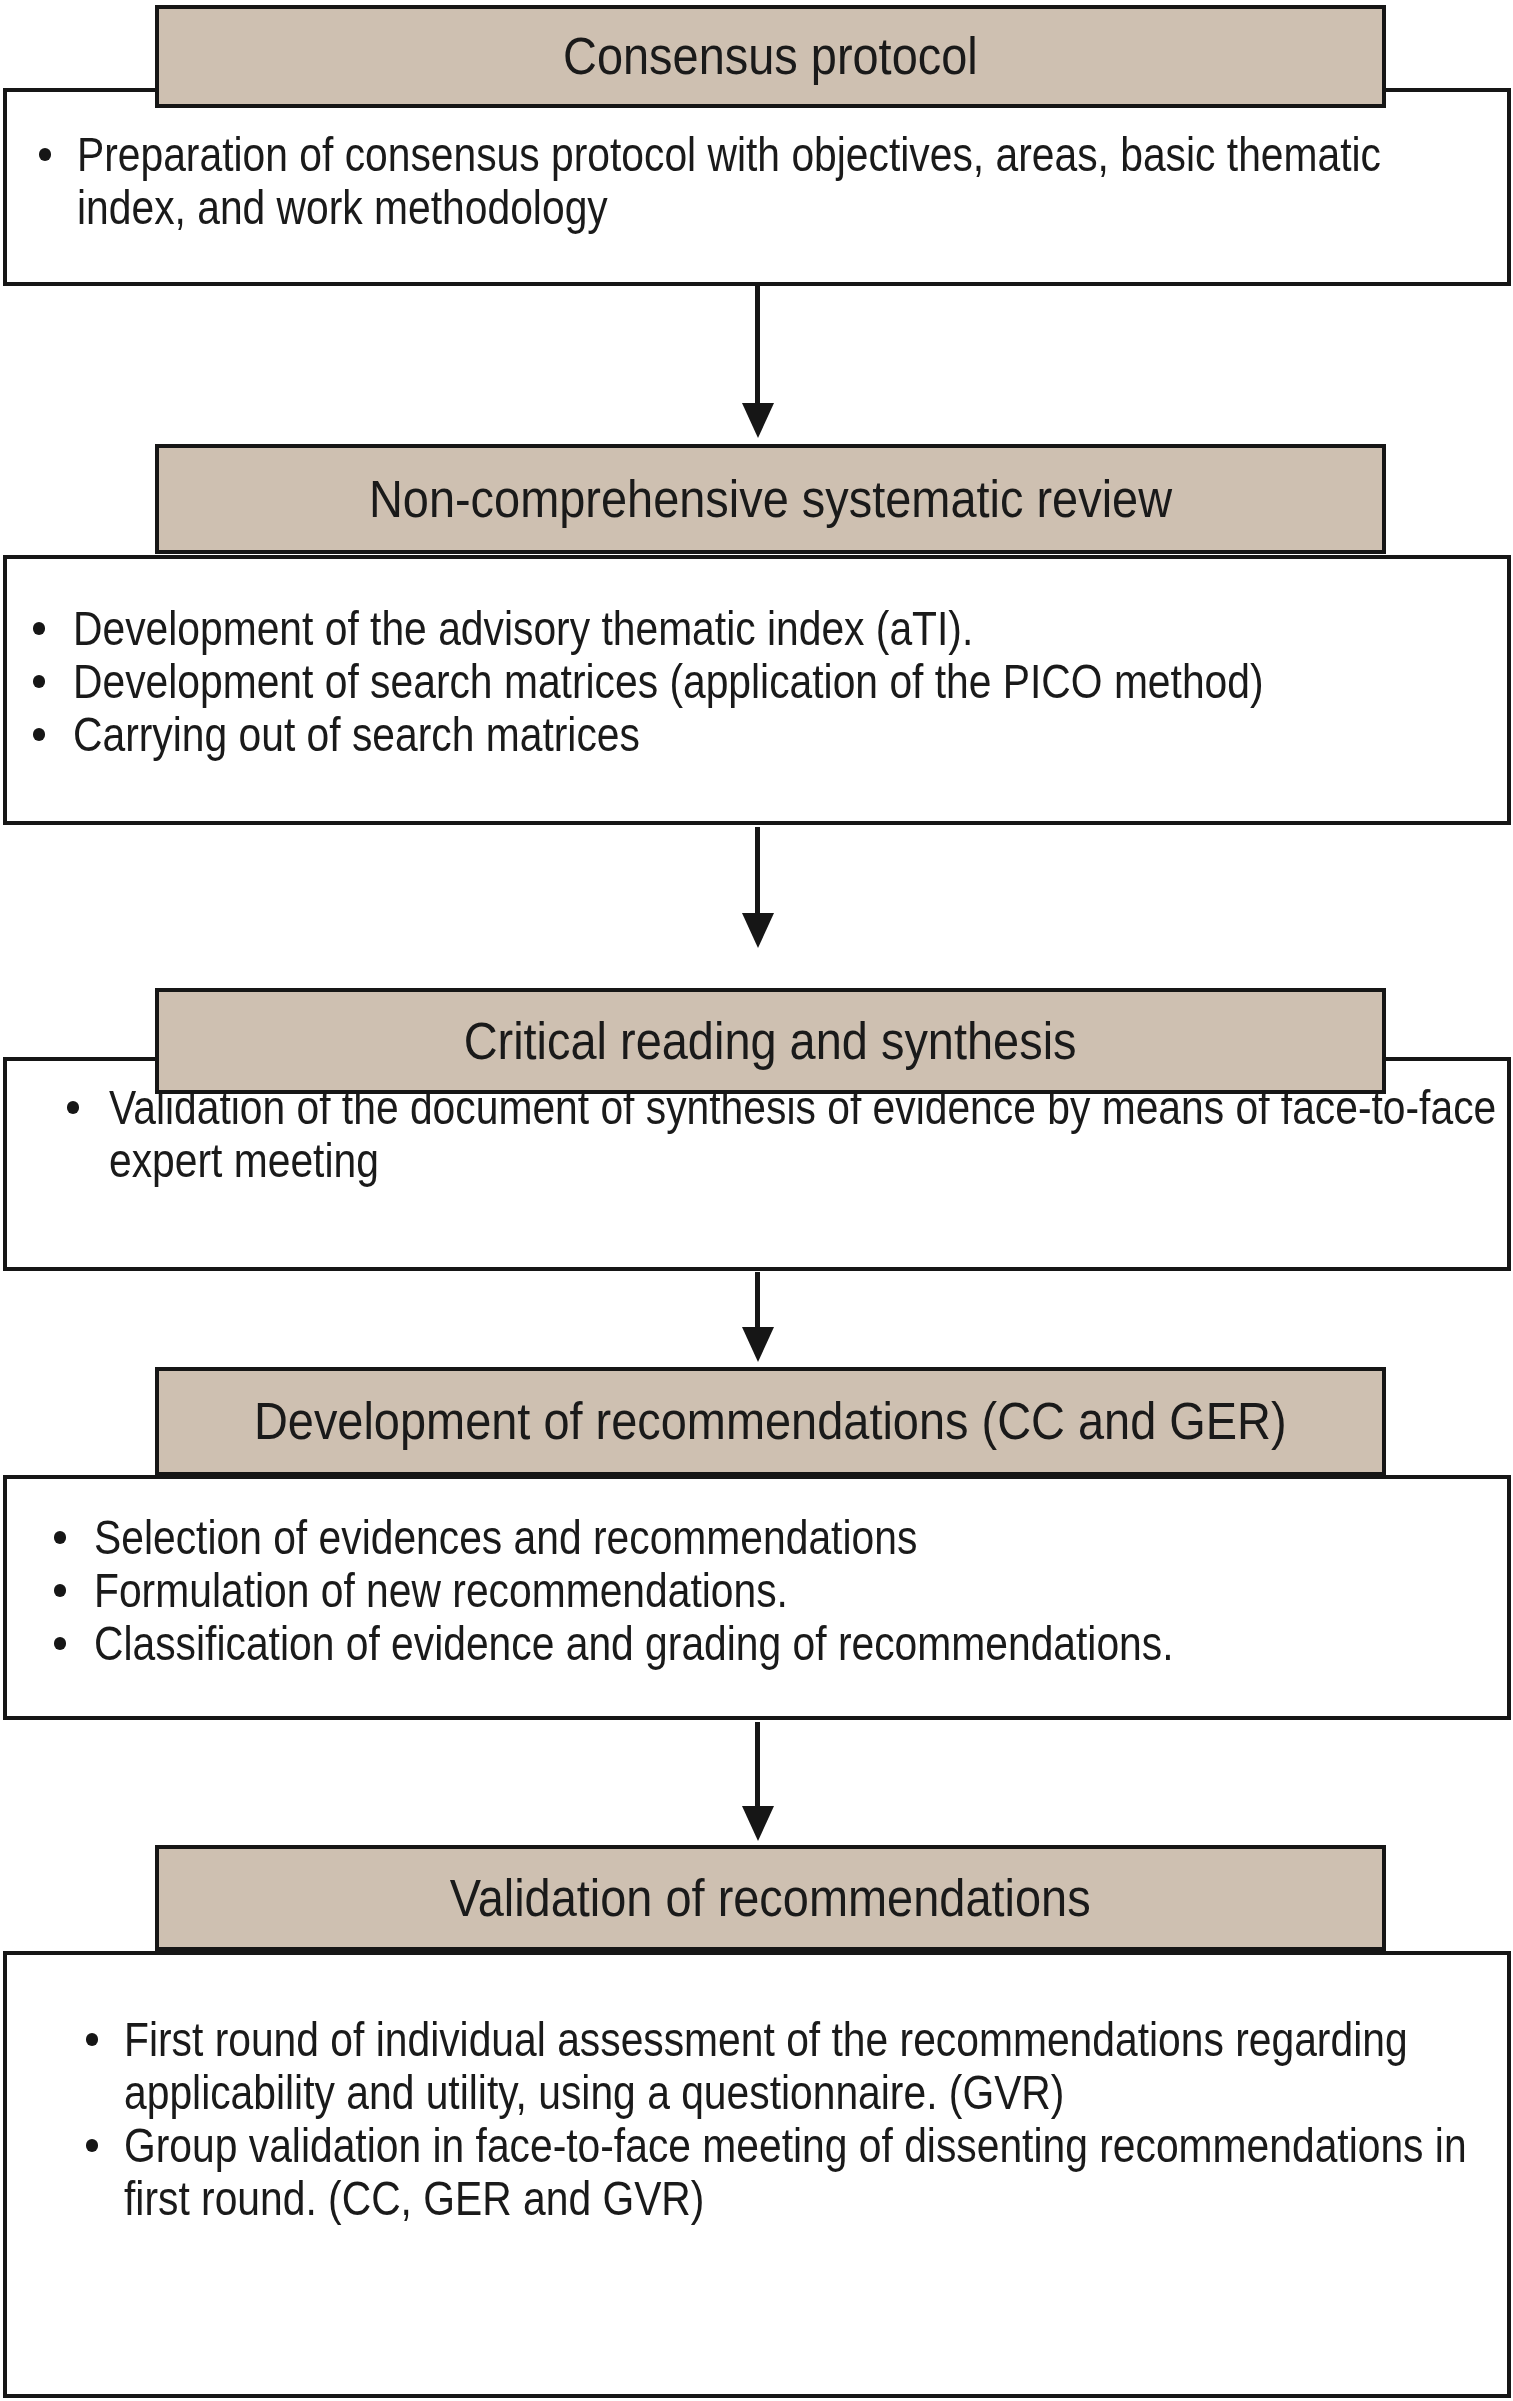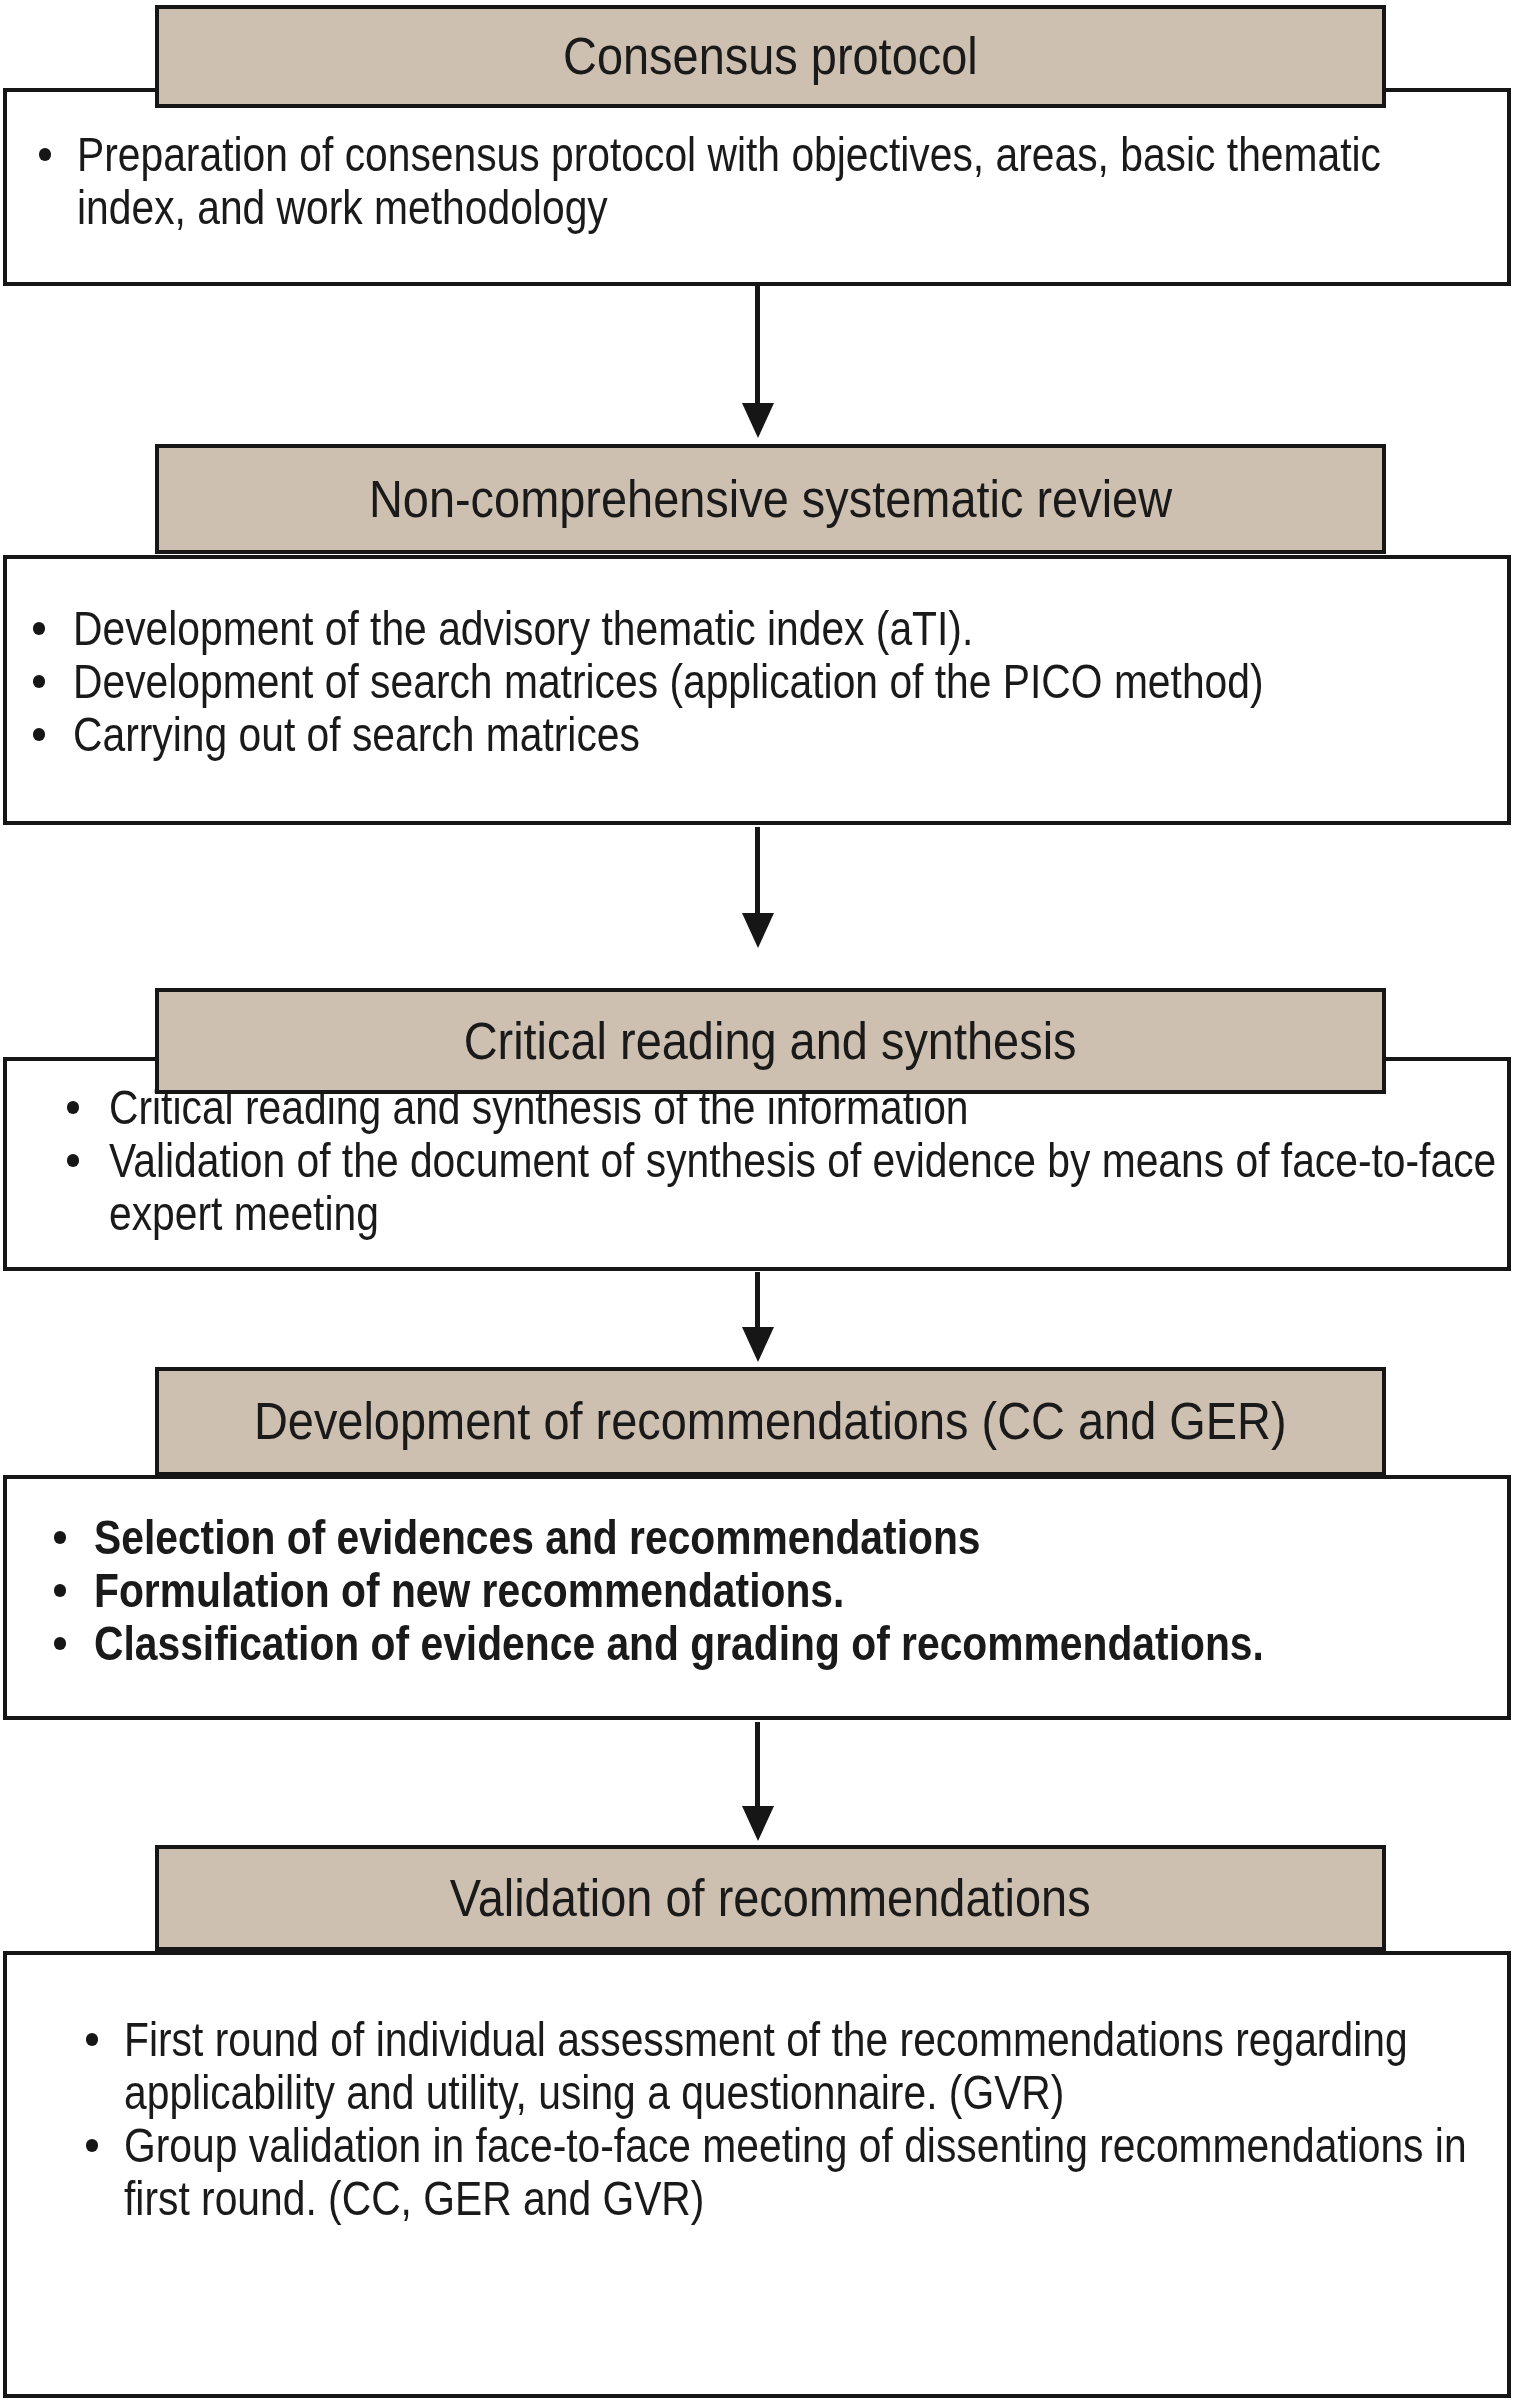--- a/index.html
+++ b/index.html
@@ -118,38 +118,34 @@
 
   <div class="arrow" style="left:741px; top:827px;">
     <div class="arrow-line" style="height:86px;"></div>
     <div class="arrow-head"></div>
   </div>
 
   <div class="body-box" style="top:1057px; height:214px;">
     <div class="bullets" style="padding:20px 18px 0 102px;">
       <div class="bullet">
         <span class="dot" style="left:-42px;"></span>
-        <span class="bullet-text" style="width:1638px;">Critical reading and synthesis of the information</span>
-      </div>
-      <div class="bullet">
-        <span class="dot" style="left:-42px;"></span>
         <span class="bullet-text" style="width:1638px;">Validation of the document of synthesis of evidence by means of face-to-face expert meeting</span>
       </div>
     </div>
   </div>
   <div class="header-box" style="top:988px; height:106px;">
     <span class="header-title">Critical reading and synthesis</span>
   </div>
 
   <div class="arrow" style="left:741px; top:1272px;">
     <div class="arrow-line" style="height:55px;"></div>
     <div class="arrow-head"></div>
   </div>
 
-  <div class="body-box" style="top:1475px; height:245px;font-weight:bold;">
+  <div class="body-box" style="top:1475px; height:245px;">
     <div class="bullets" style="padding:32px 18px 0 87px;">
       <div class="bullet">
         <span class="dot" style="left:-40px;"></span>
         <span class="bullet-text" style="width:1656px;">Selection of evidences and recommendations</span>
       </div>
       <div class="bullet">
         <span class="dot" style="left:-40px;"></span>
         <span class="bullet-text" style="width:1656px;">Formulation of new recommendations.</span>
       </div>
       <div class="bullet">

